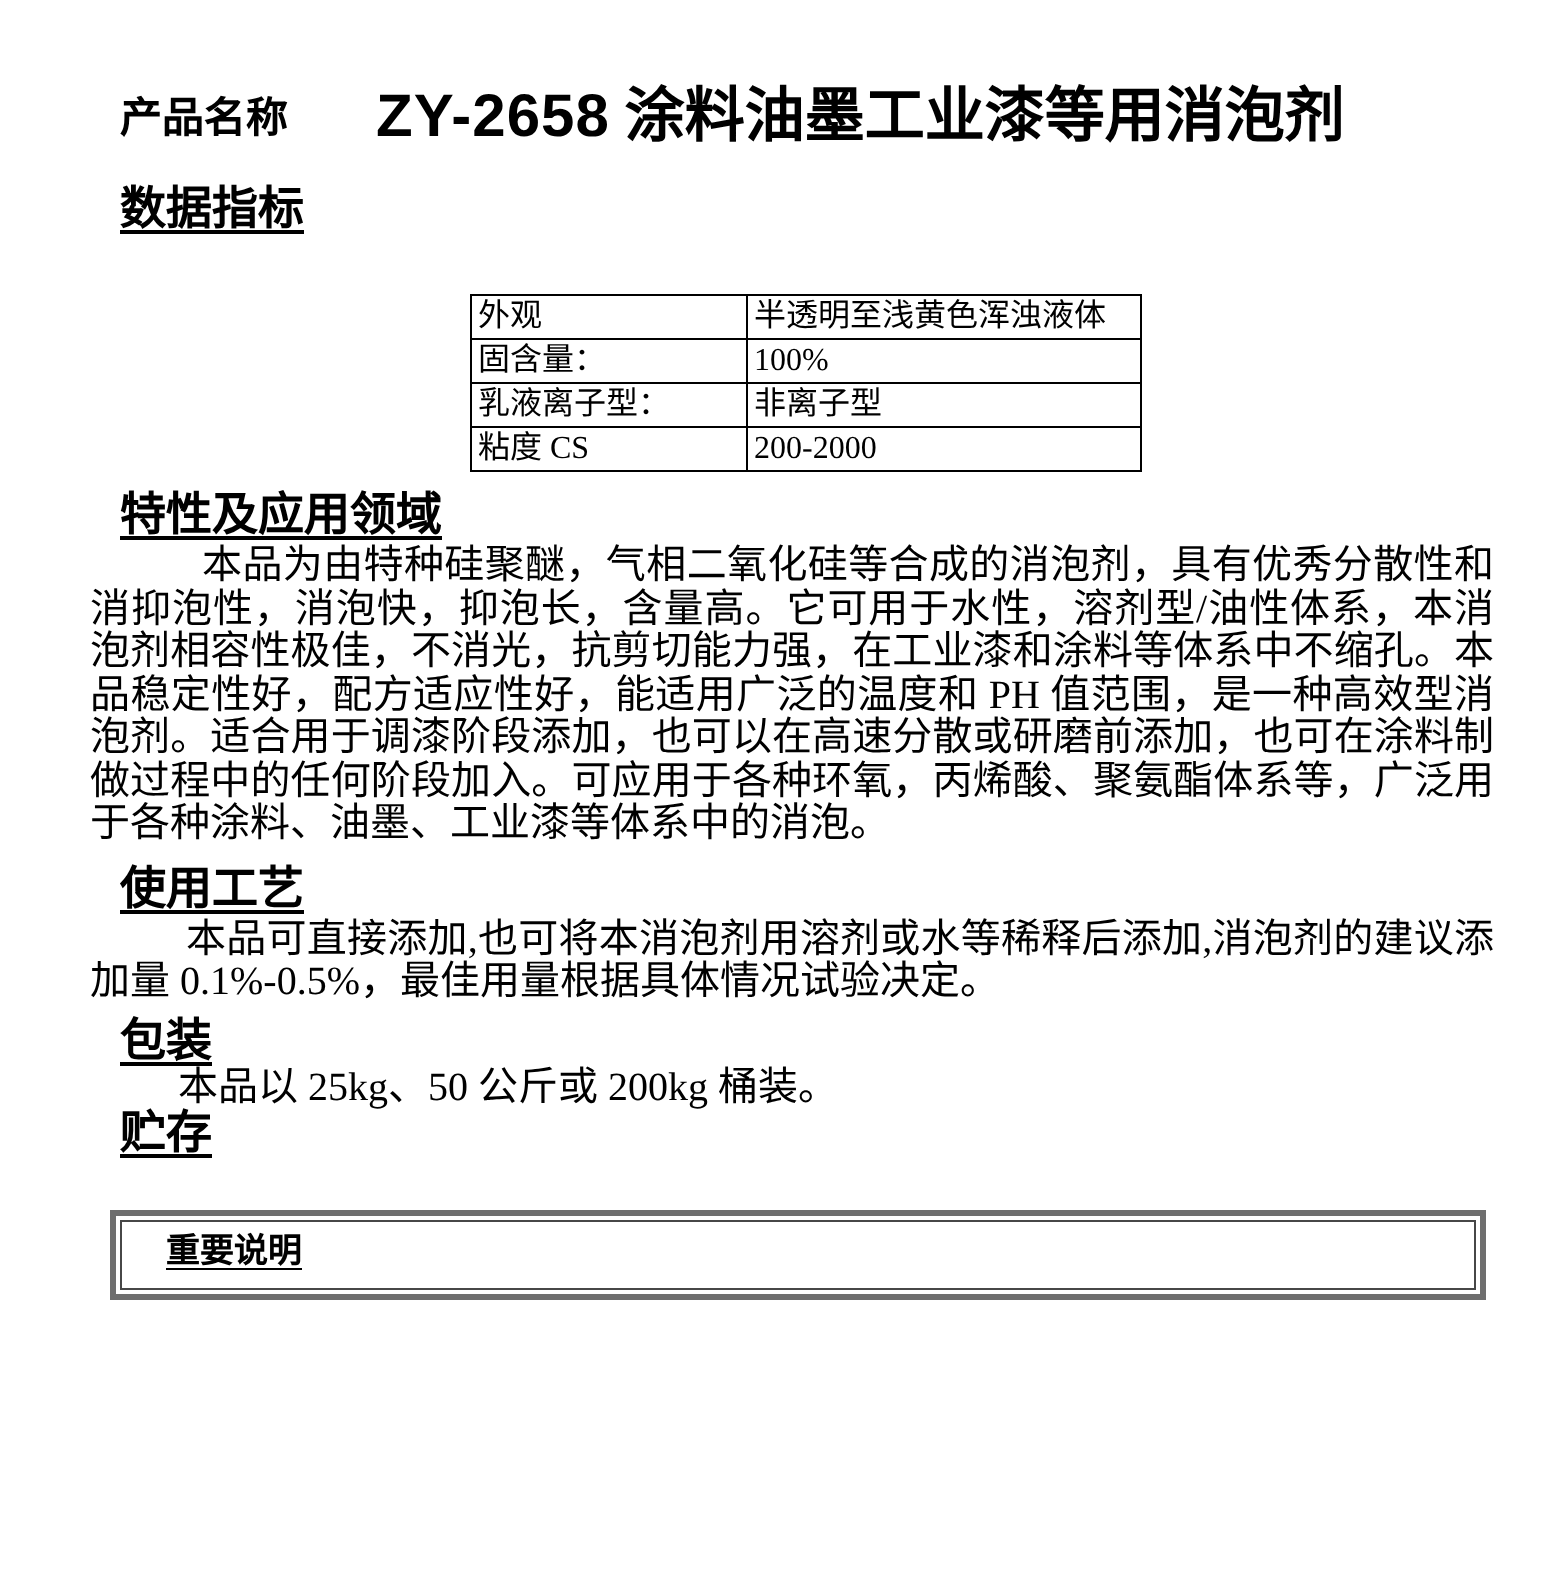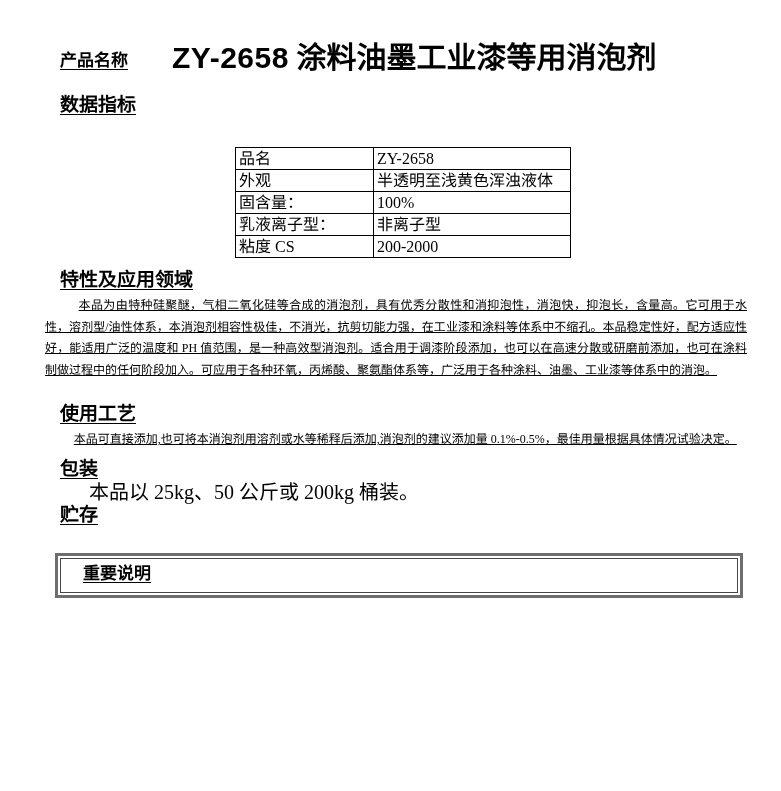--- a/index.html
+++ b/index.html
@@ -7,53 +7,53 @@
   body {
     width:781px; height:791px; overflow:hidden;
     color:#000000;
     font-family:"Liberation Serif", serif;
   }
   .page { padding:33px 34px 0 45px; }
 
   
   .title-row { margin-left:15px; white-space:nowrap; height:30px; }
   .product-label {
-    font-size:17px; font-weight:bold;
-    text-decoration:underline; text-underline-offset:3px;
+    font-size:21px; font-weight:bold;
+    text-underline-offset:3px;
     vertical-align:2px;
   }
   .big-title { font-size:30px; font-weight:bold; margin-left:44px; }
   .big-title .latin { font-family:"Liberation Sans", sans-serif; letter-spacing:0.5px; }
 
   
   .section-heading {
-    font-size:19px; line-height:25px; font-weight:bold;
+    font-size:23px; line-height:25px; font-weight:bold;
     text-decoration:underline; text-underline-offset:3px;
     margin-left:15px;
   }
   #data-heading      { margin-top:29px; }
   #features-heading  { margin-top:9px;  }
-  #usage-heading     { margin-top:20px;  }
+  #usage-heading     { margin-top:8px;  }
   #packaging-heading { margin-top:6px; line-height:24px; }
   #storage-heading   { line-height:24px; }
 
   
   table.spec { border-collapse:collapse; margin:30px 0 0 190px; table-layout:fixed; }
   table.spec td {
     border:1px solid #000000;
     font-size:16px; line-height:21px; height:21px;
     padding:0 3px; overflow:hidden; white-space:nowrap;
   }
   td.c1 { width:131px; }
   td.c2 { width:190px; }
 
   
   .body-para {
-    width:702px; font-size:12px; line-height:21.5px;
-    text-align:justify; margin-top:3px;text-decoration:underline;
+    width:702px; font-size:20px; line-height:21.5px;
+    text-align:justify; margin-top:3px;
   }
   #features-body { text-indent:2.8em; }
   #usage-body    { text-indent:2.4em; }
   .single-line   { width:702px; font-size:20px; line-height:22px; text-indent:2.2em; }
 
   
   .notice-outer {
     box-sizing:border-box;
     margin:26px 0 0 10px; width:688px;
     border:3px solid #6e6e6e; background:#ffffff;
@@ -79,24 +79,20 @@
 
   <div class="title-row">
     <span class="product-label">产品名称</span><span class="big-title"><span class="latin">ZY-2658</span> <span>涂料油墨工业漆等用消泡剂</span></span>
   </div>
 
   <div class="section-heading" id="data-heading">数据指标</div>
 
   <table class="spec">
     <tbody>
         <tr>
-        <td class="c1">品名</td>
-        <td class="c2">ZY-2658</td>
-      </tr>
-        <tr>
         <td class="c1">外观</td>
         <td class="c2">半透明至浅黄色浑浊液体</td>
       </tr>
         <tr>
         <td class="c1">固含量：</td>
         <td class="c2">100%</td>
       </tr>
         <tr>
         <td class="c1">乳液离子型：</td>
         <td class="c2">非离子型</td>

